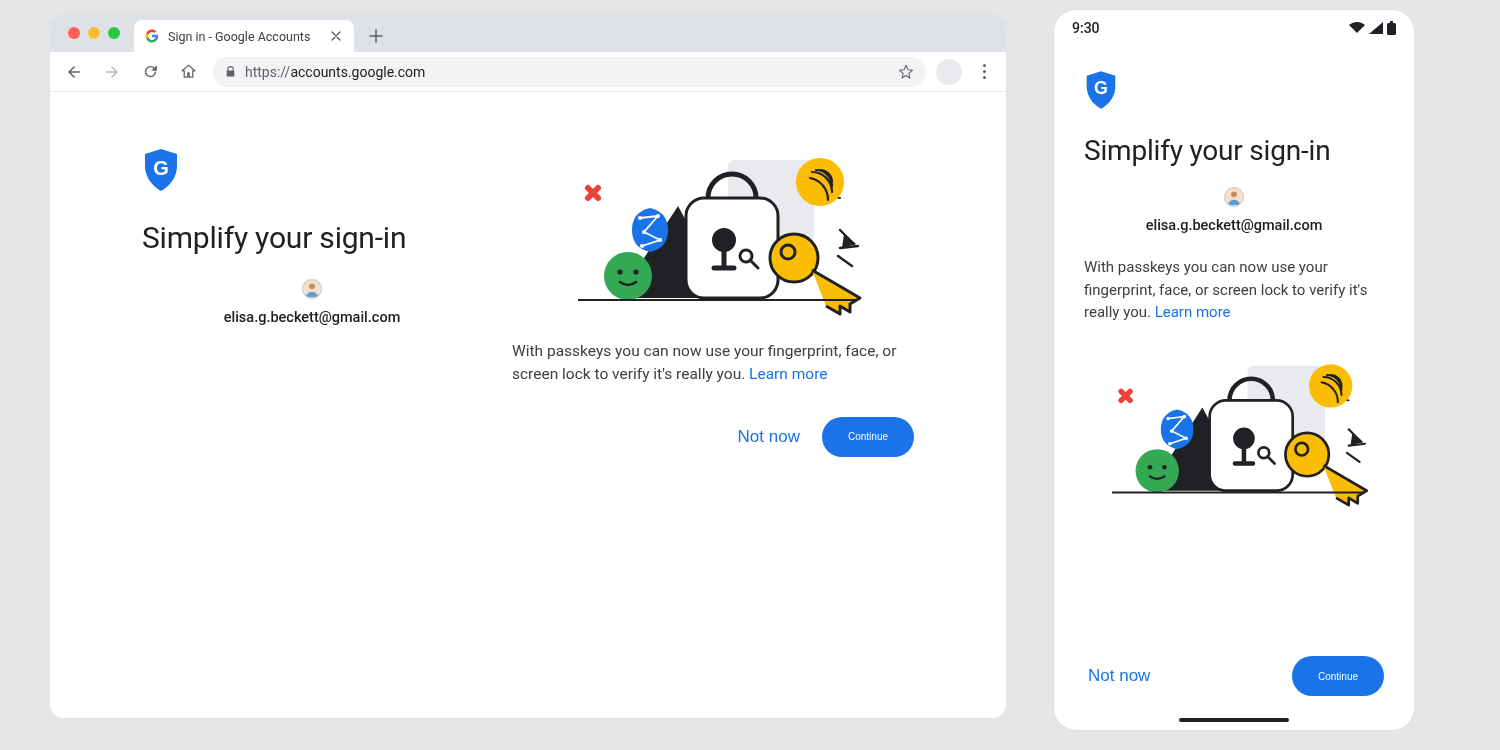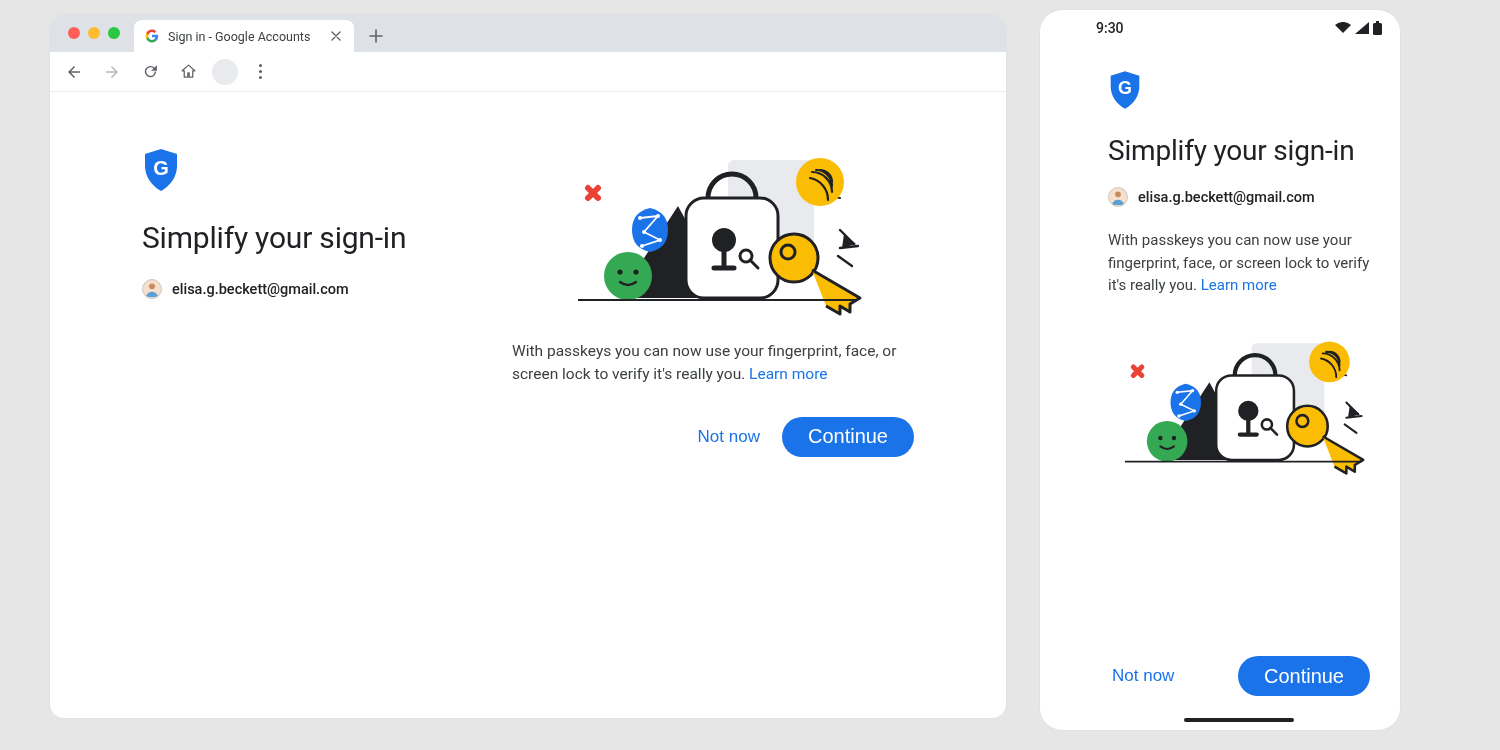--- a/index.html
+++ b/index.html
@@ -9,21 +9,21 @@
     width: 1500px;
     height: 750px;
     overflow: hidden;
     display:flex;
     align-items:center;
   }
   .canvas {
     width: 1500px;
     height: 750px;
     display: flex;
-    gap: 34px;
+    gap: 48px;
     padding: 14px 40px 14px 50px;
     align-items:flex-start;
   }
 
   
   .browser {
     width: 956px;
     height: 704px;
     background: #fff;
     border-radius: 14px;
@@ -115,50 +115,49 @@
     width: 38px; height: 44px;
     margin-bottom: 28px;
   }
   h1.title {
     font-size: 30px;
     font-weight: 400;
     color:#202124;
     letter-spacing:-0.2px;
     margin-bottom: 24px;
   }
-  .account-row { display:flex; align-items:center; gap:10px; }
+  .account-row { display:flex; align-items:center; gap:10px;flex-direction:column; }
   .account-avatar { width:20px; height:20px; border-radius:50%; background:#f0d0b0; border:1px solid #ccc; overflow:hidden; display:flex; align-items:center; justify-content:center;}
   .account-email { font-size:14.5px; color:#202124; font-weight:500;}
 
   .illustration-wrap { display:flex; justify-content:center; }
   .description { font-size:15.5px; color:#3c4043; line-height:1.5; margin-top:22px; max-width:400px;}
   .description a { color:#1a73e8; text-decoration:none;margin-top:36px; }
 
   .button-row {
     display:flex; gap:18px; align-items:center; justify-content:flex-end;
     margin-top: 30px;
   }
   .btn-text { color:#1a73e8; font-size:17px; font-weight:500; background:none; border:none; cursor:pointer; padding:8px 4px;}
   .btn-primary {
     background:#1a73e8; color:#fff; border:none; border-radius:22px;
-    height:40px; padding:0 26px; font-size:20px; font-weight:500; cursor:pointer;
+    height:40px; padding:0 26px; font-size:10px; font-weight:500; cursor:pointer;
   }
 
   
   .phone {
     width: 360px;
     height: 720px;
     background:#fff;
     border-radius: 22px;
     overflow:hidden;
     display:flex;
     flex-direction:column;
     box-shadow: 0 0 0 1px rgba(0,0,0,0.02);
     margin-top:-4px;
-    padding-left:38px;
   }
   .statusbar {
     height: 36px;
     display:flex;
     align-items:center;
     padding: 0 18px;
     font-size:14px;
     font-weight:500;
     color:#202124;
   }
@@ -235,20 +234,35 @@
       </div>
       <div class="nav-icon">
         <svg width="17" height="17" viewBox="0 0 24 24">
             <path d="M17.6 6.4A8 8 0 1 0 20 12h-2a6 6 0 1 1-1.8-4.2L13 11h8V3l-3.4 3.4z" fill="#5f6368"></path>
           </svg>
       </div>
       <div class="nav-icon">
         <svg width="17" height="17" viewBox="0 0 24 24">
             <path d="M12 3l9 8h-3v9h-5v-6h-2v6H6v-9H3z" fill="none" stroke="#5f6368" stroke-width="1.8" stroke-linejoin="round"></path>
           </svg>
+      </div>
+      <div class="omnibox">
+        <span class="lock">
+          <svg width="13" height="13" viewBox="0 0 24 24">
+              <path d="M6 10V8a6 6 0 1 1 12 0v2h1v11H5V10h1zm2 0h8V8a4 4 0 1 0-8 0v2z" fill="#5f6368"></path>
+            </svg>
+        </span>
+        <span>
+          <span class="url-protocol">https://</span><span>accounts.google.com</span>
+        </span>
+        <span class="star">
+          <svg width="16" height="16" viewBox="0 0 24 24">
+              <path d="M12 17.3 6.2 21l1.6-6.8L2 9.3l7-.6L12 2l3 6.7 7 .6-5.8 4.9L17.8 21z" fill="none" stroke="#5f6368" stroke-width="1.6" stroke-linejoin="round"></path>
+            </svg>
+        </span>
       </div>
       <div class="avatar-circle"></div>
       <div class="kebab">
           <span></span>
           <span></span>
           <span></span>
         </div>
     </div>
 
     <div class="page">

